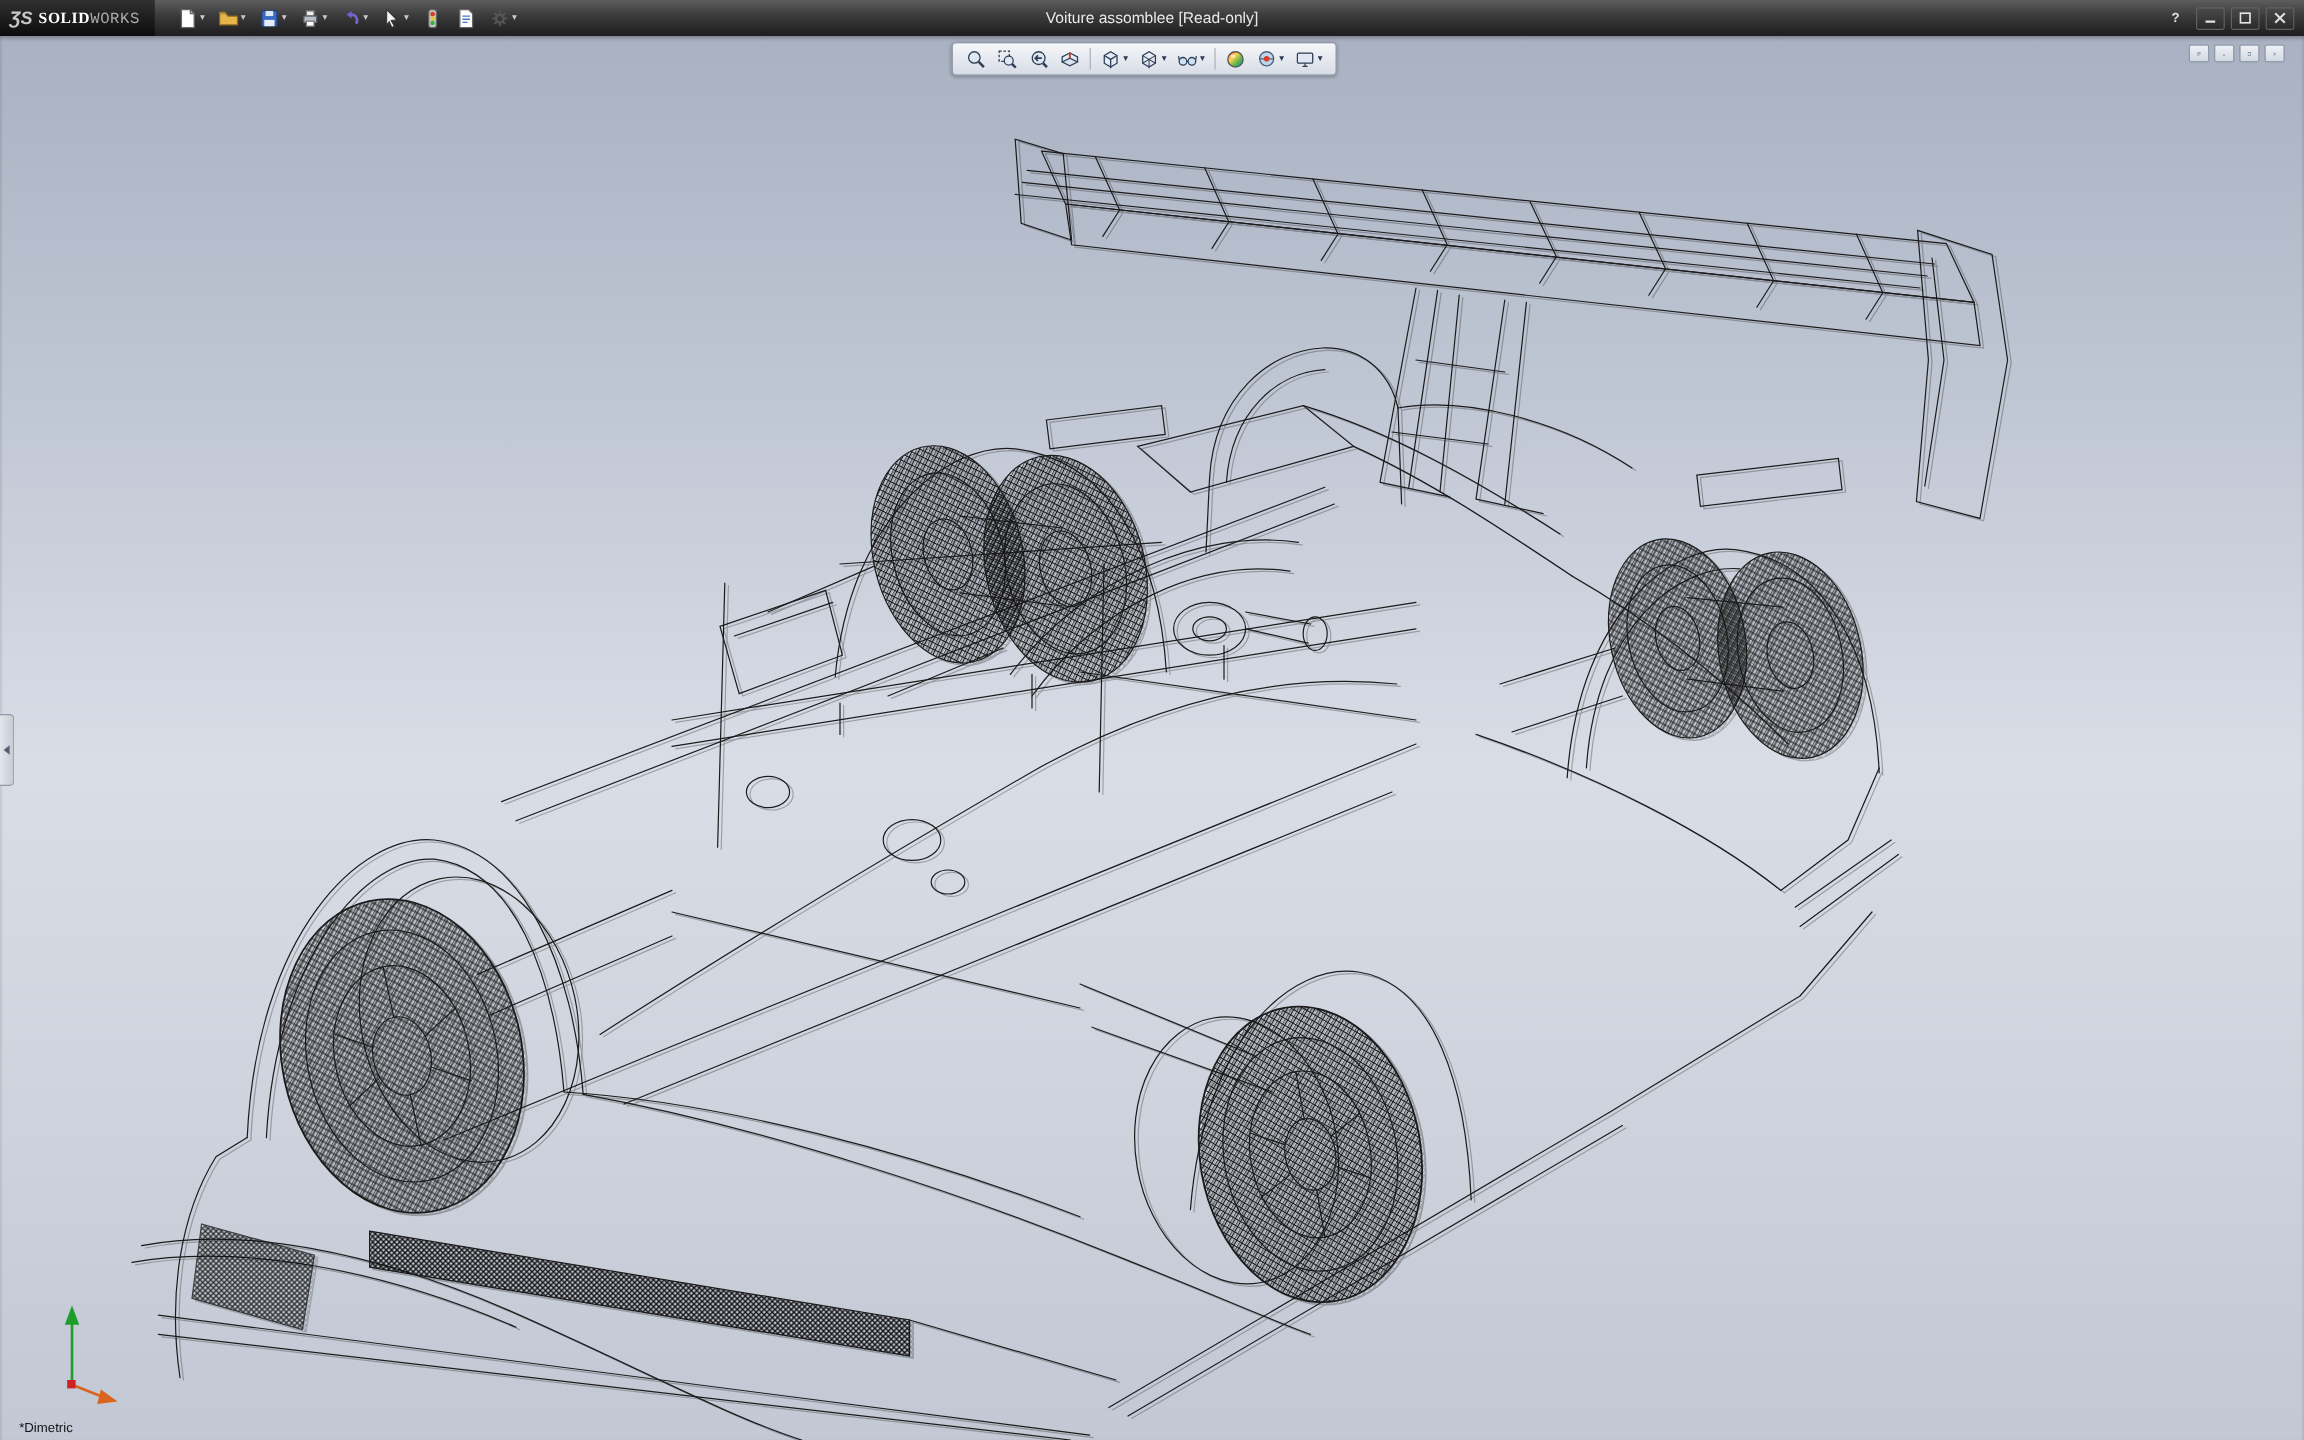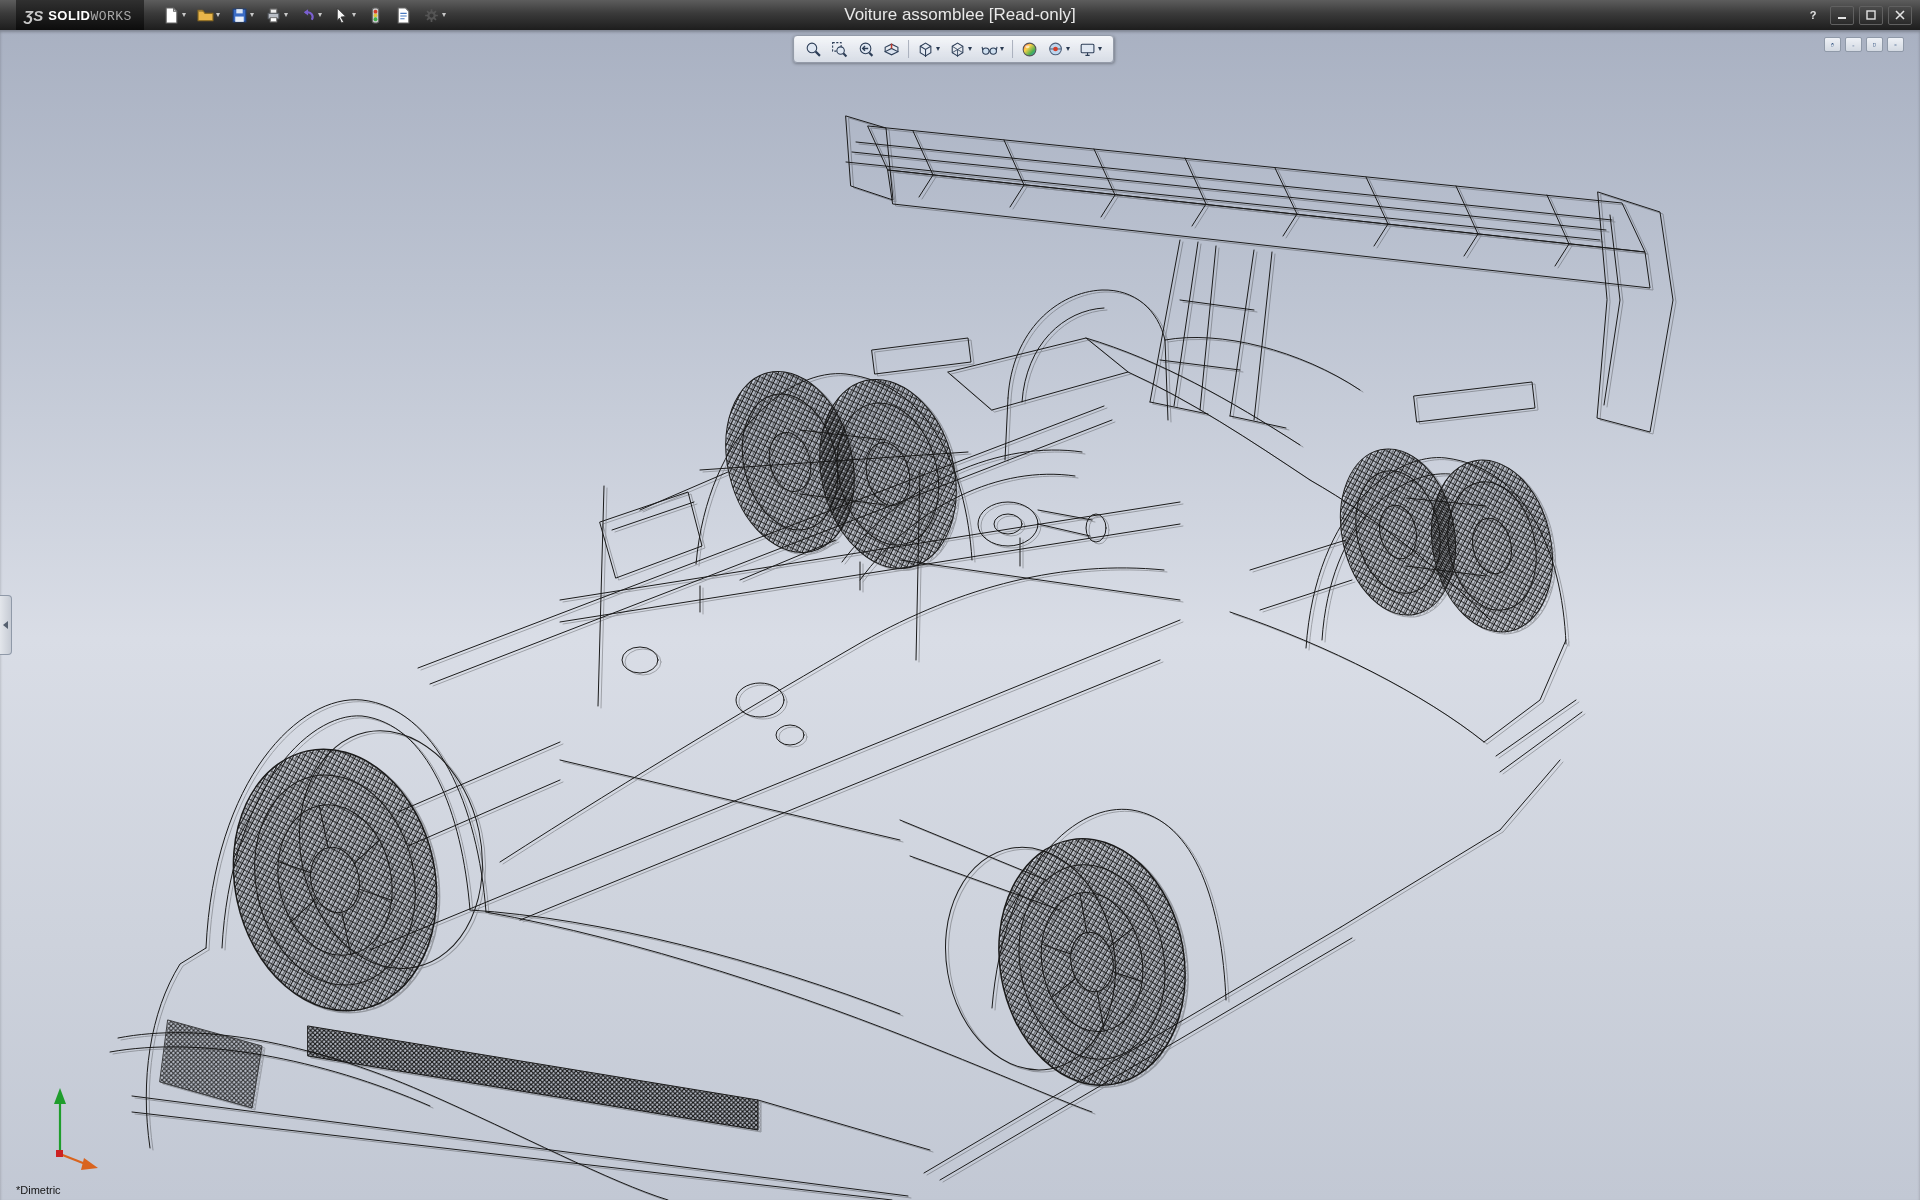--- a/index.html
+++ b/index.html
@@ -2,34 +2,34 @@
 <html><head>
 <meta charset="utf-8">
 <style>
   html,body{margin:0;padding:0;width:1920px;height:1200px;overflow:hidden;
     font-family:"Liberation Sans",sans-serif;background:#000;}
   .app{position:relative;width:1920px;height:1200px;}
 
   
   .titlebar{position:absolute;top:0;left:0;right:0;height:30px;
     background:linear-gradient(#5d5d5d 0%,#3a3a3a 45%,#1d1d1d 100%);
-    display:flex;z-index:30;padding-left:16px;}
+    display:flex;z-index:30;}
   .logo{height:100%;display:flex;align-items:center;padding:0 12px 0 8px;
     background:linear-gradient(#303030,#0c0c0c);gap:5px;}
   .logo .glyph{color:#c8c8c8;font-style:italic;font-weight:bold;font-size:15px;}
-  .logo .solid{color:#ffffff;font-weight:bold;font-size:13px;letter-spacing:.5px;}
+  .logo .solid{color:#ffffff;font-weight:bold;font-size:13px;letter-spacing:.5px;font-family:Liberation Serif, serif;}
   .logo .works{color:#a9a9a9;font-size:13px;letter-spacing:.5px;font-family:Liberation Mono, monospace;}
   .tb-main{display:flex;align-items:center;margin-left:14px;gap:1px;}
   .tb-btn{display:flex;align-items:center;gap:2px;height:24px;padding:0 4px;
     background:transparent;border:1px solid transparent;border-radius:3px;cursor:default;}
   .icon{width:17px;height:17px;display:block;}
   .caret-dark{font-size:8px;color:#c9c9c9;line-height:8px;}
   .caret-light{font-size:8px;color:#2b3b52;line-height:8px;}
   .win-title{position:absolute;left:50%;top:0;transform:translateX(-50%);
-    height:18px;line-height:30px;font-size:17px;color:#e8e8e8;white-space:nowrap;}
+    height:18px;line-height:30px;font-size:13px;color:#e8e8e8;white-space:nowrap;}
   .win-controls{margin-left:auto;display:flex;align-items:center;gap:5px;padding-right:8px;}
   .wc-btn{width:24px;height:19px;display:flex;align-items:center;justify-content:center;
     background:linear-gradient(#4a4a4a,#2a2a2a);border:1px solid #606060;border-radius:2px;
     color:#e3e3e3;font-size:11px;}
   .wc-help{background:transparent;border-color:transparent;font-weight:bold;}
 
   
   .viewport{position:absolute;top:30px;left:0;right:0;bottom:0;
     background:linear-gradient(180deg,#a9b1c2 0%,#bcc3d1 22%,#d9dde6 52%,#cdd2dc 78%,#c2c8d4 100%);
     box-shadow:inset 0 2px 3px rgba(0,0,0,.25);overflow:hidden;}

